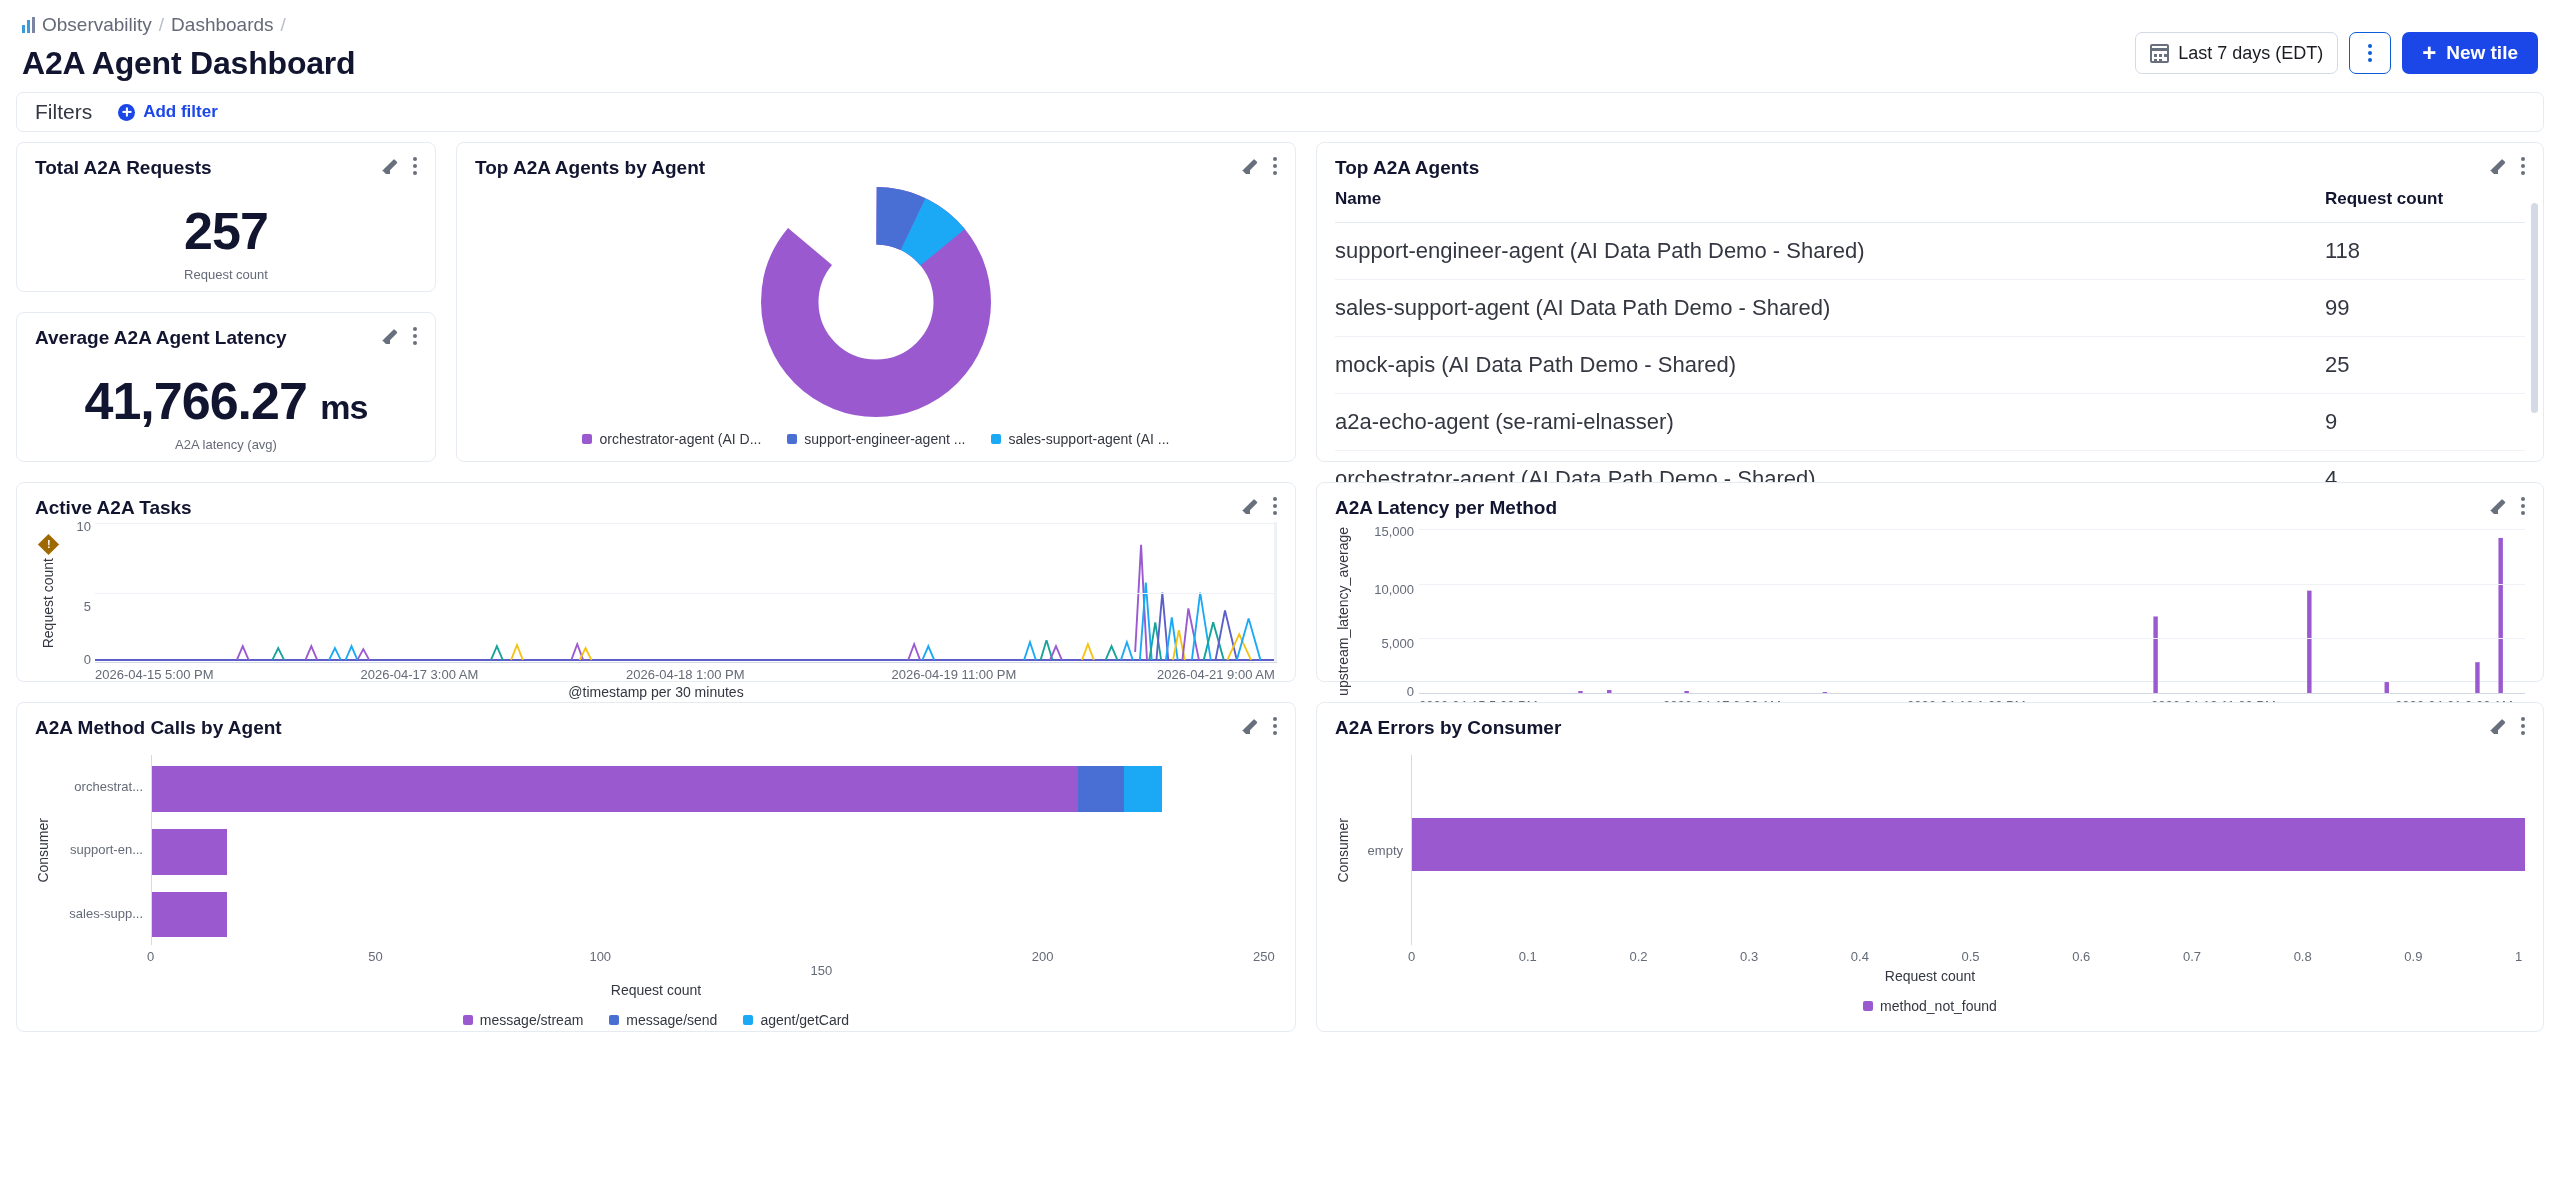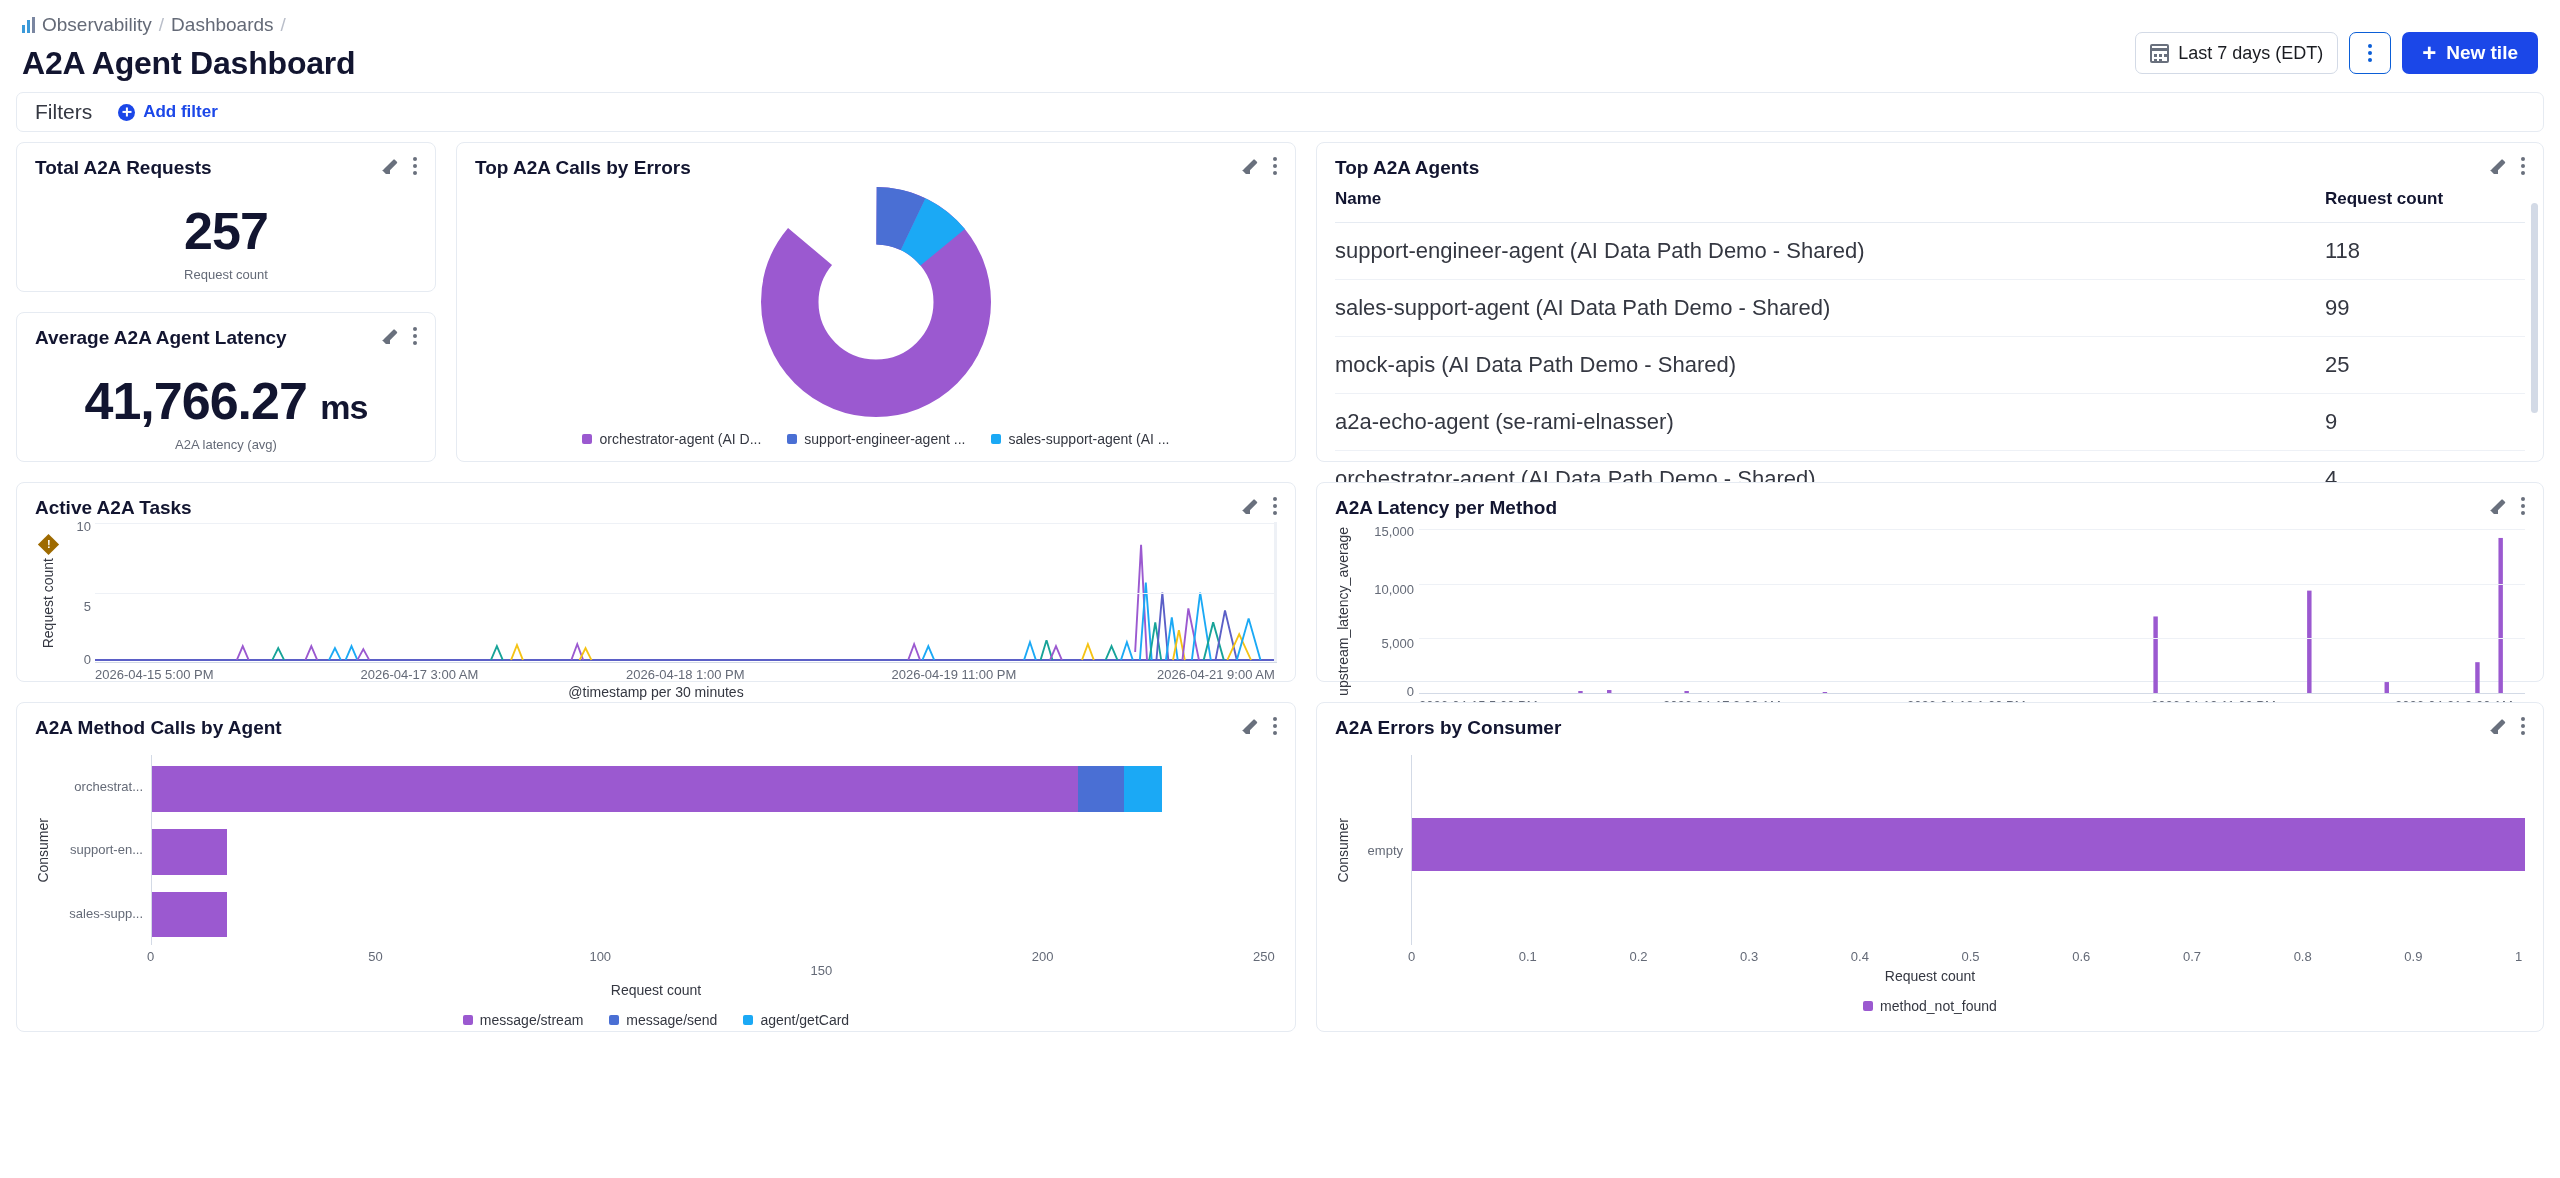--- a/index.html
+++ b/index.html
@@ -185,21 +185,21 @@
             <span>41,766.27</span>
             <span class="unit">ms</span>
           </div>
           <div class="metric-sub">A2A latency (avg)</div>
         </div>
       </div>
     </div>
 
     <div class="panel" style="width:840px;">
       <div class="panel-head">
-        <span class="panel-title">Top A2A Calls by Errors</span>
+        <span class="panel-title">Top A2A Agents by Agent</span>
         <span class="panel-actions">
           <span class="pencil"></span>
           <span class="kebab kebab-dark">
               <span></span>
               <span></span>
               <span></span>
             </span>
         </span>
       </div>
       <div style="display:flex; justify-content:center; margin-top:8px;">

